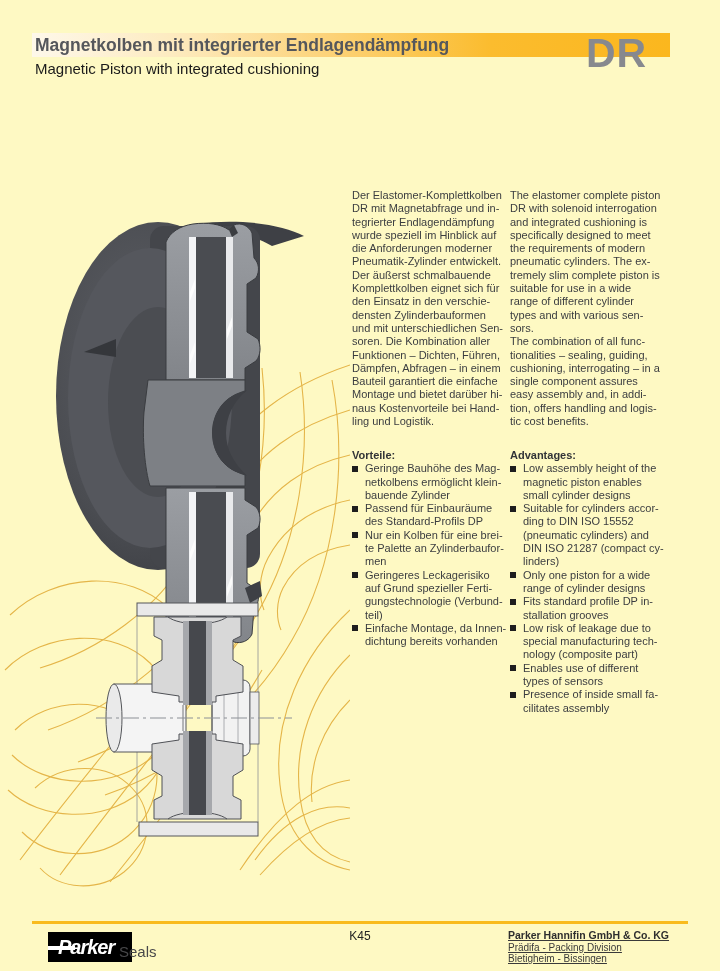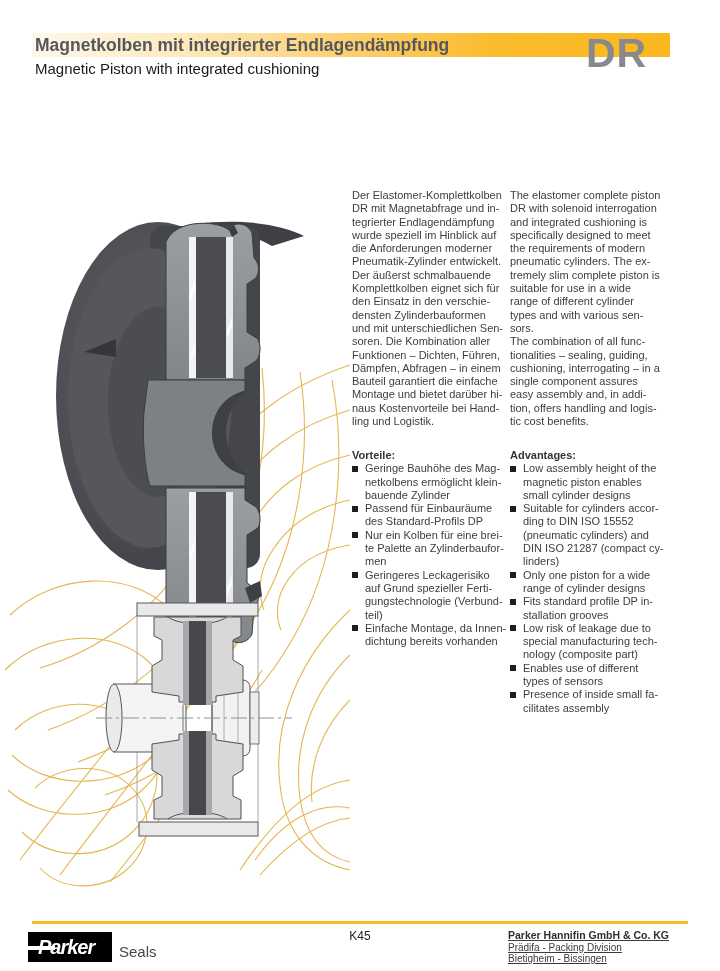--- a/index.html
+++ b/index.html
@@ -1,20 +1,20 @@
 <!DOCTYPE html>
 <html><head>
 <meta charset="utf-8">
 <style>
   * { margin:0; padding:0; box-sizing:border-box; }
   html,body { background:#9a9a9a; }
   body { font-family:"Liberation Sans", sans-serif; }
   .page {
     position:relative; width:720px; height:971px;
-    background:#ffffff; margin:0 auto; overflow:hidden;
+    background:#fef9c3; margin:0 auto; overflow:hidden;
   }
   
   .header-band {
     position:absolute; left:32px; top:33px; width:638px; height:24px;
     background:linear-gradient(90deg,#FEF8EA 0%, #FDEBC0 22%, #FCD174 48%, #FBBC2E 72%, #FBB71E 100%);
   }
   .title-de {
     position:absolute; left:35px; top:35px; width:560px;
     font-size:17.5px; font-weight:bold; color:#55575C;
     letter-spacing:0px; white-space:nowrap;
@@ -41,21 +41,21 @@
   .benefits ul { list-style:none; }
   .benefits li { position:relative; padding-left:13px; white-space:pre-line; }
   .benefits .bullet {
     position:absolute; left:0; top:3.5px; width:6px; height:6px; background:#1E1E1E;
   }
   
   .footer-rule {
     position:absolute; left:32px; top:921px; width:656px; height:3px; background:#F9BB1D;
   }
   .parker-logo {
-    position:absolute; left:28px; top:932px; width:84px; height:30px;
+    position:absolute; left:48px; top:932px; width:84px; height:30px;
     background:#000; color:#fff; overflow:hidden;
   }
   .parker-logo .bar {
     position:absolute; left:0; top:14px; width:27px; height:4px; background:#fff;
   }
   .parker-logo .word {
     position:absolute; left:10px; top:4px; font-size:20px; font-weight:bold;
     letter-spacing:-1px; font-style:italic;
   }
   .seals-label {

